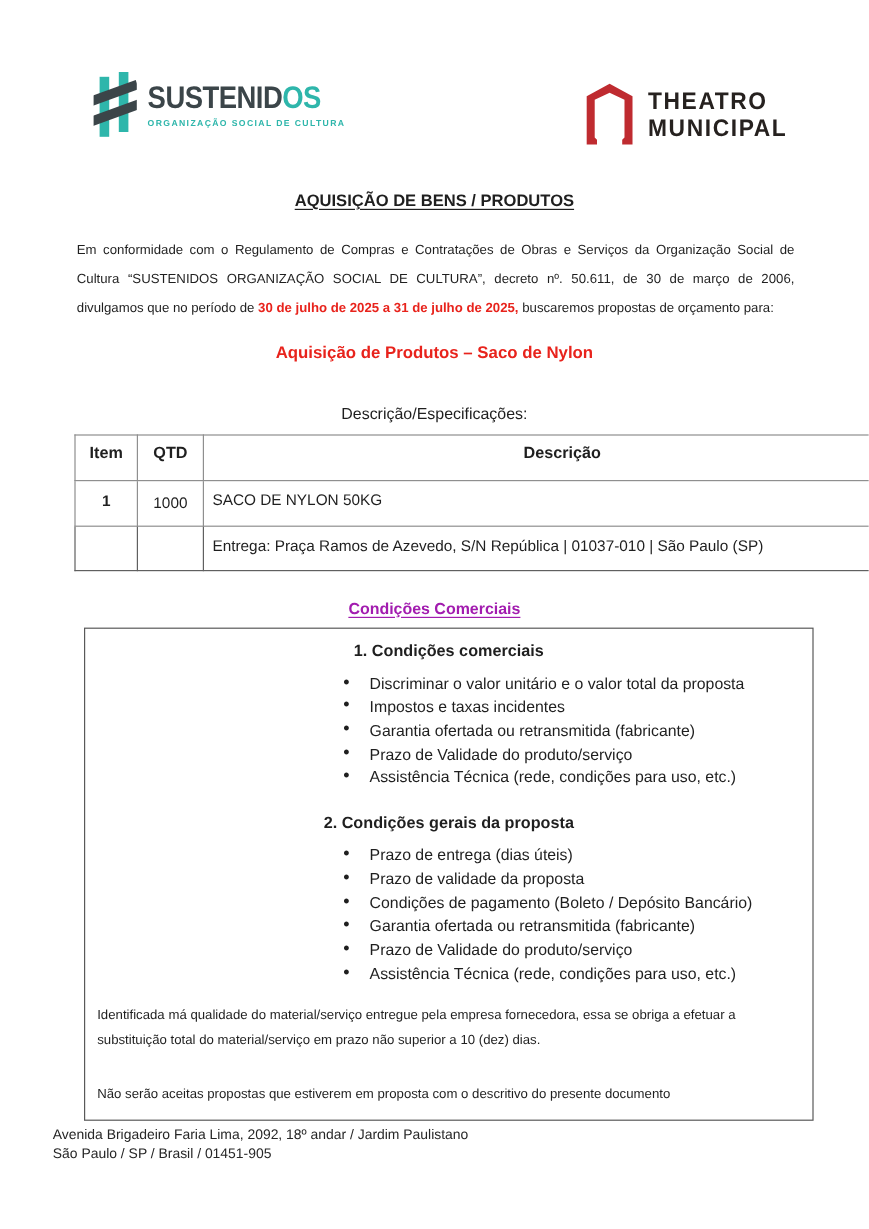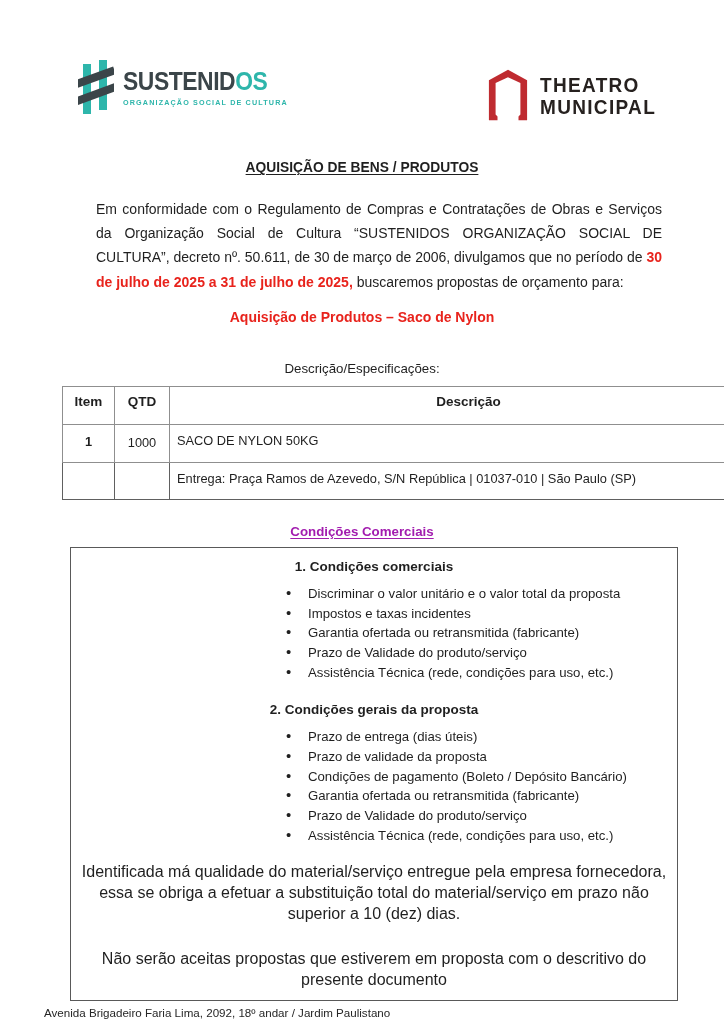--- a/index.html
+++ b/index.html
@@ -18,21 +18,21 @@
   .sust-name .accent { color: #2eb6ab; }
   .sust-tagline { margin-top: 4px; font-size: 7.2px; font-weight: bold; letter-spacing: 1.15px; color: #2eb6ab; white-space: nowrap; }
   .logo-theatro { display: flex; align-items: center; gap: 11px; margin-top: 10px; }
   .theatro-text { font-size: 20px; font-weight: bold; letter-spacing: 1.4px; color: #26211f; line-height: 22px; transform: scaleX(0.95); transform-origin: left center; }
 
   
   .doc-title { margin-top: 36px; text-align: center; font-weight: bold; font-size: 13.8px; line-height: 18px; }
   .doc-title .uline { text-decoration: underline; text-decoration-thickness: 1.4px; text-underline-offset: 2px; }
 
   
-  .intro { margin: 20px 62px 0 96px; font-size: 14px; line-height: 24.2px; text-align: justify; }
+  .intro { margin: 20px 62px 0 64px; font-size: 11px; line-height: 24.2px; text-align: justify; }
   .intro .red { color: #e8231c; font-weight: bold; }
 
   
   .product-heading { margin-top: 15px; text-align: center; color: #e8231c; font-weight: bold; font-size: 14px; }
   .spec-heading { margin-top: 36px; text-align: center; font-weight: normal; font-size: 13.3px; }
 
   
   table.items { margin: 10px 0 0 62px; width: 706px; border-collapse: collapse; table-layout: fixed; }
   table.items th, table.items td { border: 1px solid #8f8f8f; vertical-align: top; }
   table.items th { height: 38px; font-size: 13.5px; font-weight: bold; text-align: center; padding-top: 7px; }
@@ -44,21 +44,21 @@
   tr.row-entrega td.cell-desc { }
 
   
   .cond-heading { margin-top: 24px; text-align: center; color: #a21caf; font-weight: bold; font-size: 13.3px; text-decoration: underline; text-decoration-thickness: 1.3px; text-underline-offset: 2px; }
   .cond-box { margin: 8px 0 0 70px; width: 608px; border: 1px solid #595959; padding: 11px 0 10px; }
   .cond-sub { text-align: center; font-weight: bold; font-size: 13.5px; }
   .cond-sub-2 { margin-top: 20px; }
   .cond-list { margin: 10px 0 0 213px; list-style: none; }
   .cond-list li { position: relative; padding-left: 24px; line-height: 19.7px; font-size: 13.2px; }
   .cond-list li::before { content: "\2022"; position: absolute; left: 2px; top: -1px; font-size: 15px; }
-  .cond-note { margin: 15px 10px 0; text-align: center; font-size: 16px; line-height: 21px; }
+  .cond-note { margin: 15px 10px 0; text-align: left; font-size: 11px; line-height: 21px; }
   .cond-note-2 { margin-top: 24px; }
 
   
   .footer-address { margin: 4px 0 0 44px; font-size: 11.6px; line-height: 16px; color: #262626; }
 </style>
 </head>
 <body>
 
 <div class="page">
 

